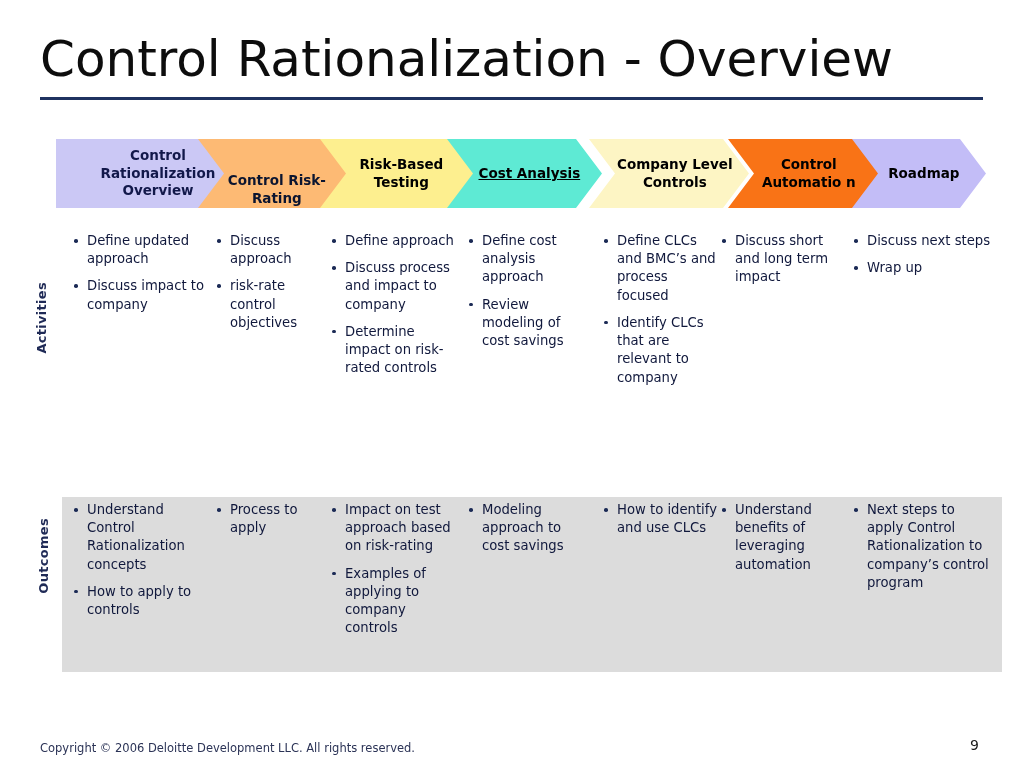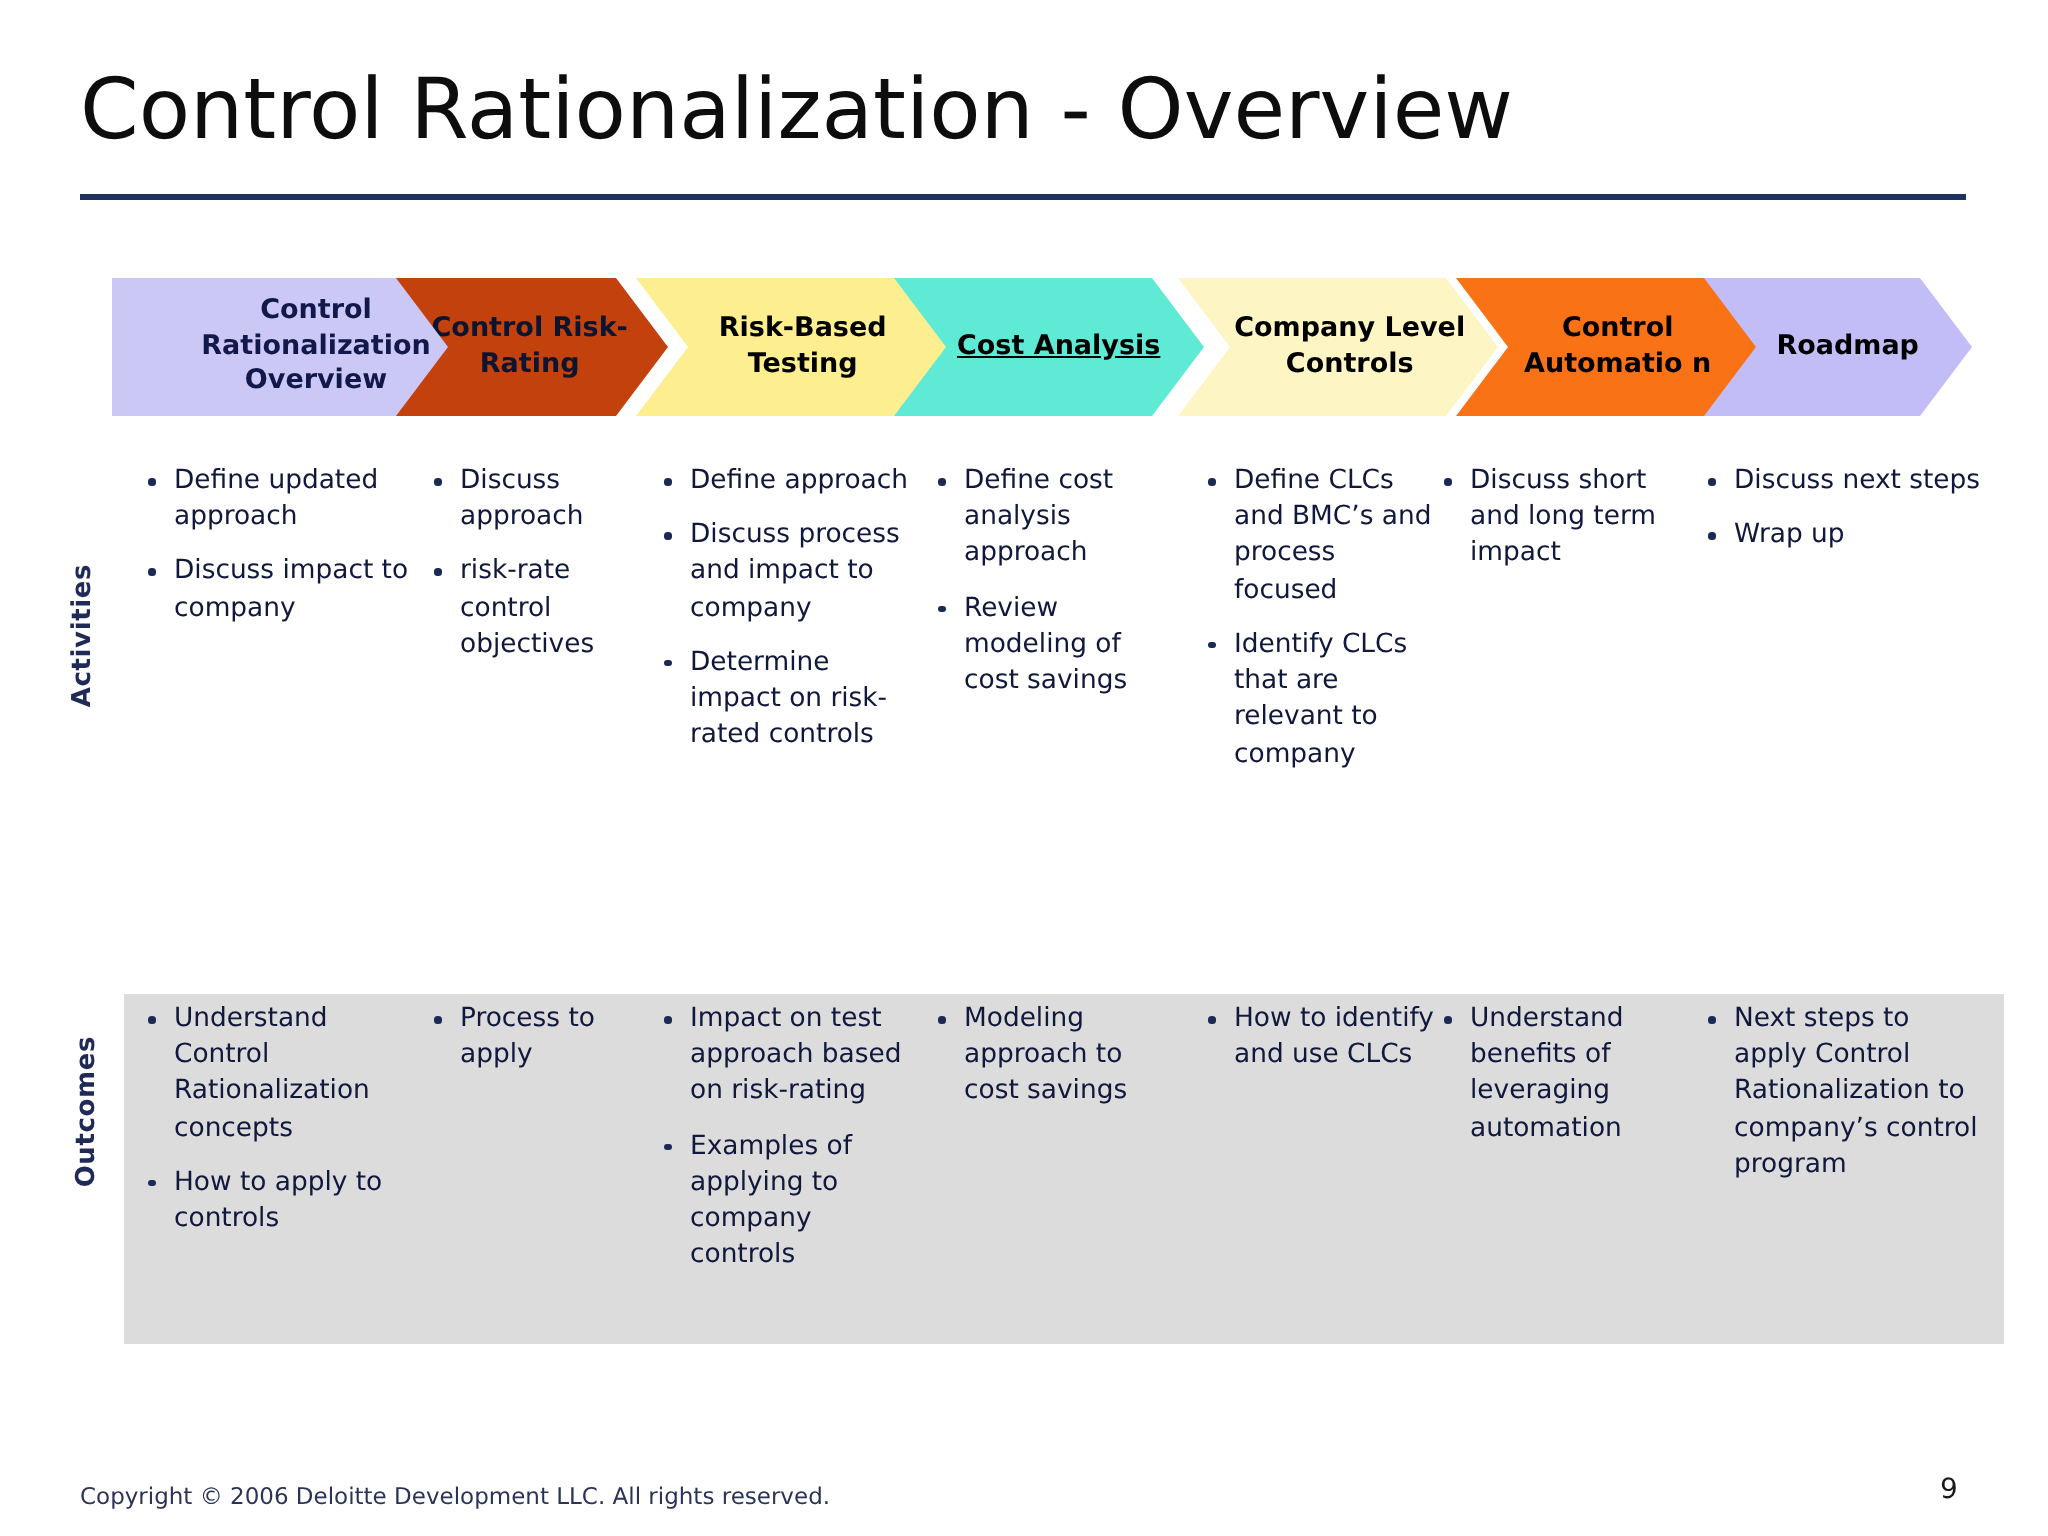--- a/index.html
+++ b/index.html
@@ -9,21 +9,21 @@
     font-family:"DejaVu Sans", sans-serif;
     position:relative;
     overflow:hidden;
   }
   .slide{position:absolute;left:0;top:0;width:1024px;height:768px;}
 
   
   .title{
     position:absolute;left:40px;top:30px;
     font-family:"DejaVu Sans", sans-serif;
-    font-size:42px;font-weight:400;color:#0d0d0d;
+    font-size:50px;font-weight:400;color:#0d0d0d;
     letter-spacing:0px;white-space:nowrap;
   }
   .title-rule{
     position:absolute;left:40px;top:97px;width:943px;height:3px;
     background:#1f3260;
   }
 
   
   .chev-band{position:absolute;left:56px;top:139px;width:930px;height:69px;}
   .chev{
@@ -113,21 +113,21 @@
 
 <div class="slide">
 
   <div class="title">Control Rationalization - Overview</div>
   <div class="title-rule"></div>
 
   <div class="chev-band" id="chev-band">
       <div class="chev chev-0" style="left: 0px; width: 168px; background: rgb(203, 200, 245); z-index: 7; clip-path: polygon(0px 0px, calc(100% - 26px) 0px, 100% 50%, calc(100% - 26px) 100%, 0px 100%);">
         <div class="chev-label">Control Rationalization Overview</div>
       </div>
-      <div class="chev chev-1" style="left: 128px; width: 150px; background: #c2410c; z-index: 6; clip-path: polygon(0px 0px, calc(100% - 26px) 0px, 100% 50%, calc(100% - 26px) 100%, 0px 100%, 26px 50%);">
+      <div class="chev chev-1" style="left: 140px; width: 150px; background: #fdba74; z-index: 6; clip-path: polygon(0px 0px, calc(100% - 26px) 0px, 100% 50%, calc(100% - 26px) 100%, 0px 100%, 26px 50%); align-items: flex-end;">
         <div class="chev-label" style="margin-left: 11.7px;">Control Risk-Rating</div>
       </div>
       <div class="chev chev-2" style="left: 262px; width: 155px; background: rgb(253, 239, 143); z-index: 5; clip-path: polygon(0px 0px, calc(100% - 26px) 0px, 100% 50%, calc(100% - 26px) 100%, 0px 100%, 26px 50%);">
         <div class="chev-label" style="margin-left: 11.7px;">Risk-Based Testing</div>
       </div>
       <div class="chev chev-3" style="left: 389px; width: 157px; background: #5eead4; z-index: 4; clip-path: polygon(0px 0px, calc(100% - 26px) 0px, 100% 50%, calc(100% - 26px) 100%, 0px 100%, 26px 50%); text-decoration: underline;">
         <div class="chev-label" style="margin-left: 11.7px;">Cost Analysis</div>
       </div>
       <div class="chev chev-4" style="left: 533px; width: 160px; background: rgb(253, 245, 196); z-index: 3; clip-path: polygon(0px 0px, calc(100% - 26px) 0px, 100% 50%, calc(100% - 26px) 100%, 0px 100%, 26px 50%);">
         <div class="chev-label" style="margin-left: 11.7px;">Company Level Controls</div>

